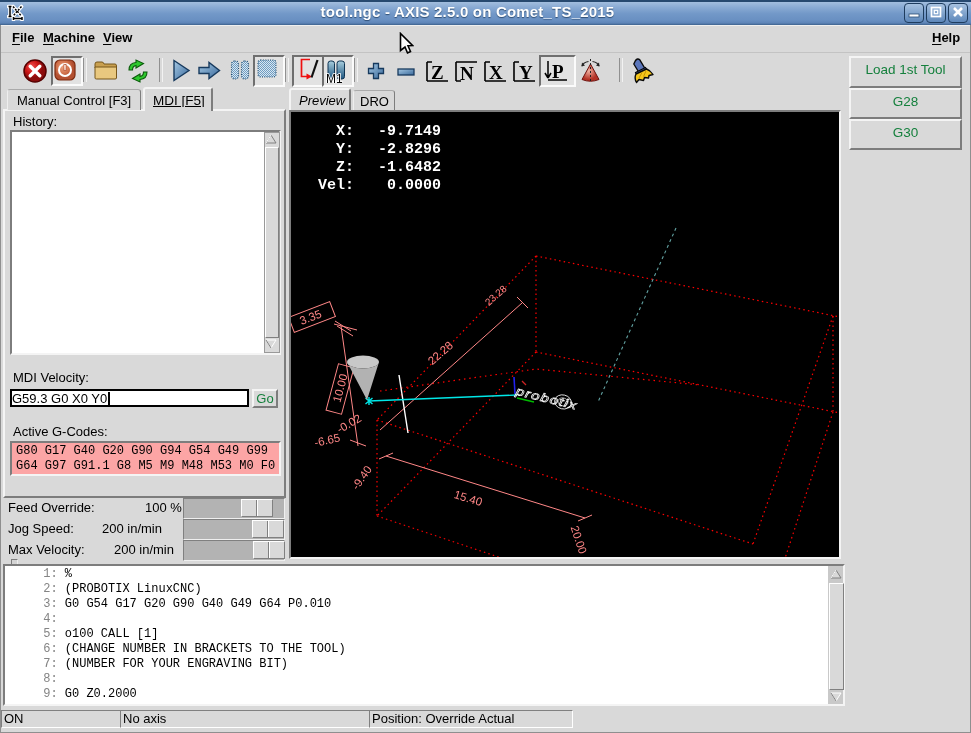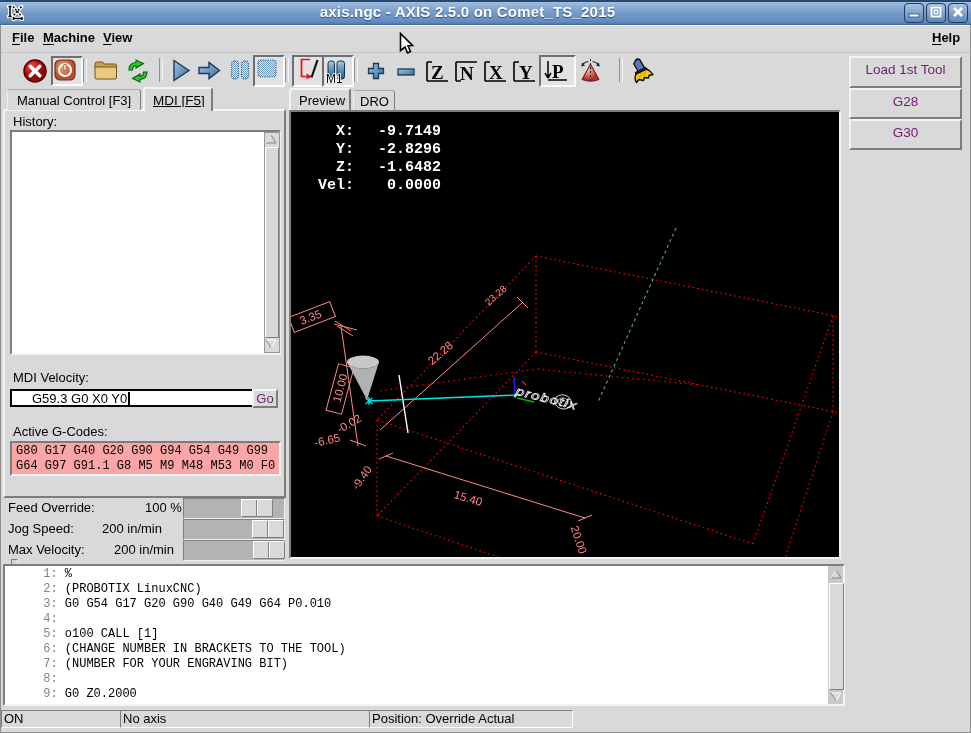--- a/index.html
+++ b/index.html
@@ -21,28 +21,28 @@
   .menu{top:30px;font-size:13px;color:#000;font-weight:bold;}
   .ul{text-decoration:underline;text-underline-offset:2px;}
   
   #toolbar{left:0;top:52px;width:971px;height:36px;background:#d9d9d9;border-top:1px solid #c3c3c3;}
   .tsep{top:6px;width:2px;height:24px;border-left:1px solid #909090;border-right:1px solid #f2f2f2;}
   .tbtn{border-style:solid;border-width:2px;border-color:#6f6f6f #fbfbfb #fbfbfb #6f6f6f;background:#e2e2e2;}
   
   .tab{background:#d9d9d9;border-style:solid;border-width:2px 2px 0 2px;border-color:#f4f4f4 #7d7d7d transparent #f4f4f4;border-radius:3px 3px 0 0;font-size:13px;}
   .tabi{background:#d9d9d9;border-style:solid;border-width:1px 1px 0 1px;border-color:#aaa #7d7d7d transparent #eee;border-radius:3px 3px 0 0;font-size:13px;}
   
-  .btn{background:#d9d9d9;border-style:solid;border-width:2px;border-color:#f4f4f4 #7d7d7d #7d7d7d #f4f4f4;text-align:center;font-size:13.5px;color:#701a75;}
+  .btn{background:#d9d9d9;border-style:solid;border-width:2px;border-color:#f4f4f4 #7d7d7d #7d7d7d #f4f4f4;text-align:center;font-size:13.5px;color:#15803d;}
   .mono{font-family:"Liberation Mono",monospace;}
 </style>
 </head>
 <body>
 
 <div class="abs" id="titlebar"></div>
-<div class="abs" id="title">axis.ngc - AXIS 2.5.0 on Comet_TS_2015</div>
+<div class="abs" id="title">tool.ngc - AXIS 2.5.0 on Comet_TS_2015</div>
 
 <svg class="abs" style="left:7px;top:4px" width="17" height="17" viewBox="0 0 17 17">
   <g stroke="#fff" stroke-width="3.6" fill="none" stroke-linecap="round">
     <path d="M3 2.5 L3 12.5 M1.5 2.5 L4.5 2.5 M1.5 12.5 L4.5 12.5"></path>
     <path d="M6 2.5 L14.5 12 M14.5 2.5 L6 12"></path>
     <path d="M6.5 14.5 L15 14.5 M6.5 13 L6.5 16 M15 13 L15 16"></path>
   </g>
   <g stroke="#000" stroke-width="1.5" fill="none">
     <path d="M3 2.5 L3 12.5 M1.5 2.5 L4.5 2.5 M1.5 12.5 L4.5 12.5"></path>
     <path d="M6 2.5 L14.5 12 M14.5 2.5 L6 12" stroke-dasharray="2 1.2"></path>
@@ -242,21 +242,21 @@
     <path d="M7 3 L12 11 L2 11 Z" fill="#d9d9d9" stroke="#808080" stroke-width="1"></path>
     <path d="M7 3 L2 11" stroke="#fff" stroke-width="1"></path>
   </svg>
 <div class="abs raised1" style="left:265px;top:147px;width:12px;height:189px;background:#d9d9d9;"></div>
 <svg class="abs" style="left:264px;top:337px" width="14" height="14" viewBox="0 0 14 14">
     <path d="M7 11 L2 3 L12 3 Z" fill="#d9d9d9" stroke="#fff" stroke-width="1"></path>
     <path d="M2 3 L7 11" stroke="#808080" stroke-width="1"></path>
   </svg>
 
 <div class="abs lbl" style="left:13px;top:370px;">MDI Velocity:</div>
-<div class="abs" style="left:10px;top:389px;width:235px;height:14px;background:#fff;border:2px solid #000;font-size:13px;padding-left:20px;">G59.3 G0 X0 Y0<span style="display:inline-block;width:2px;height:13px;background:#000;vertical-align:-2px;margin-left:1px;"></span></div>
+<div class="abs" style="left:10px;top:389px;width:235px;height:14px;background:#fff;border:2px solid #000;font-size:13px;padding-left:0;">G59.3 G0 X0 Y0<span style="display:inline-block;width:2px;height:13px;background:#000;vertical-align:-2px;margin-left:1px;"></span></div>
 <div class="abs btn" style="left:252px;top:389px;width:22px;height:15px;font-size:13px;padding-top:0px;">Go</div>
 
 <div class="abs lbl" style="left:13px;top:424px;">Active G-Codes:</div>
 <div class="abs mono" style="left:10px;top:441px;width:263px;height:30px;background:#fca5a5;border-style:solid;border-width:2px;border-color:#7d7d7d #f4f4f4 #f4f4f4 #7d7d7d;font-size:12px;line-height:15px;padding:1px 0 0 4px;">G80 G17 G40 G20 G90 G94 G54 G49 G99<br>G64 G97 G91.1 G8 M5 M9 M48 M53 M0 F0</div>
 
 <div class="abs lbl" style="left:8px;top:500px;">Feed Override:</div>
 <div class="abs lbl" style="left:145px;top:500px;">100 %</div>
 <div class="abs" style="left:183px;top:498px;width:100px;height:19px;background:#b3b3b3;border-style:solid;border-width:1px;border-color:#808080 #efefef #efefef #808080;"></div>
 <div class="abs" style="left:241px;top:499px;width:30px;height:16px;background:#d9d9d9;border-style:solid;border-width:1px;border-color:#fff #808080 #808080 #fff;">
     <div style="position:absolute;left:14px;top:0;width:1px;height:16px;background:#808080;"></div>
@@ -273,21 +273,21 @@
 
 <div class="abs lbl" style="left:8px;top:542px;">Max Velocity:</div>
 <div class="abs lbl" style="left:114px;top:542px;">200 in/min</div>
 <div class="abs" style="left:183px;top:540px;width:100px;height:19px;background:#b3b3b3;border-style:solid;border-width:1px;border-color:#808080 #efefef #efefef #808080;"></div>
 <div class="abs" style="left:253px;top:541px;width:30px;height:16px;background:#d9d9d9;border-style:solid;border-width:1px;border-color:#fff #808080 #808080 #fff;">
     <div style="position:absolute;left:14px;top:0;width:1px;height:16px;background:#808080;"></div>
     <div style="position:absolute;left:15px;top:0;width:1px;height:16px;background:#fff;"></div>
   </div>
 
 <div class="abs tab" style="left:289px;top:88px;width:58px;height:21px;">
-    <div style="margin:3px 0 13px 8px;">Preview</div>
+    <div style="margin:3px 0 13px 8px;font-style:italic;">Preview</div>
   </div>
 <div class="abs tabi" style="left:353px;top:90px;width:40px;height:19px;">
     <div style="margin:3px 0 0 6px;">DRO</div>
   </div>
 
 <div class="abs" style="left:289px;top:110px;width:548px;height:445px;background:#000;border-style:solid;border-width:2px;border-color:#7d7d7d #f4f4f4 #f4f4f4 #7d7d7d;"></div>
 <svg class="abs" id="plot" style="left:291px;top:112px;" width="548" height="445" viewBox="0 0 548 445">
 
   <g font-family="Liberation Mono, monospace" font-weight="bold" font-size="15" fill="#fff">
     <text x="63" y="23" text-anchor="end">X:</text>

